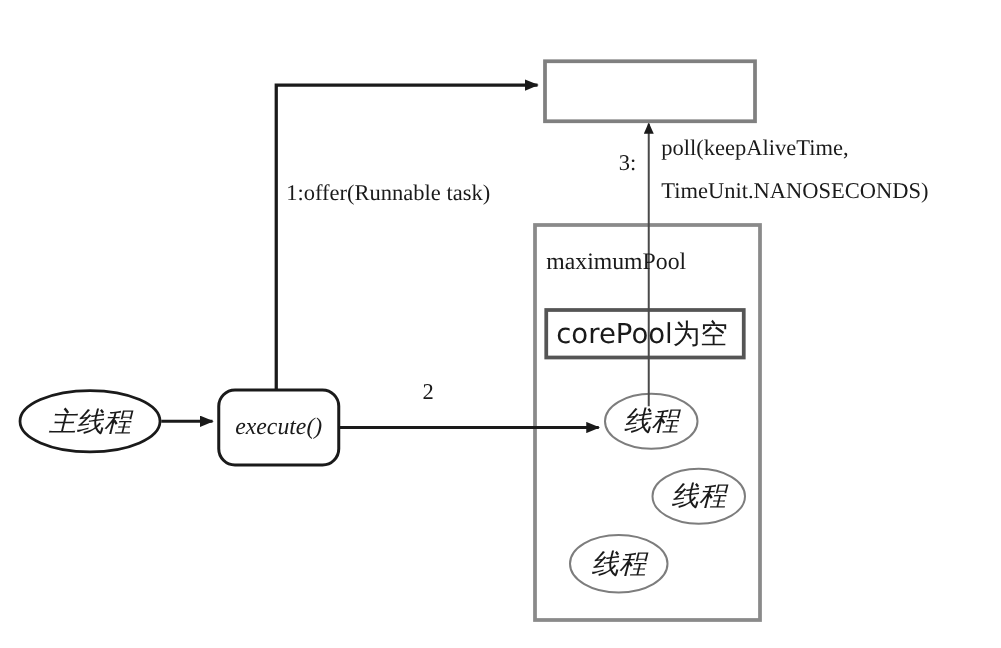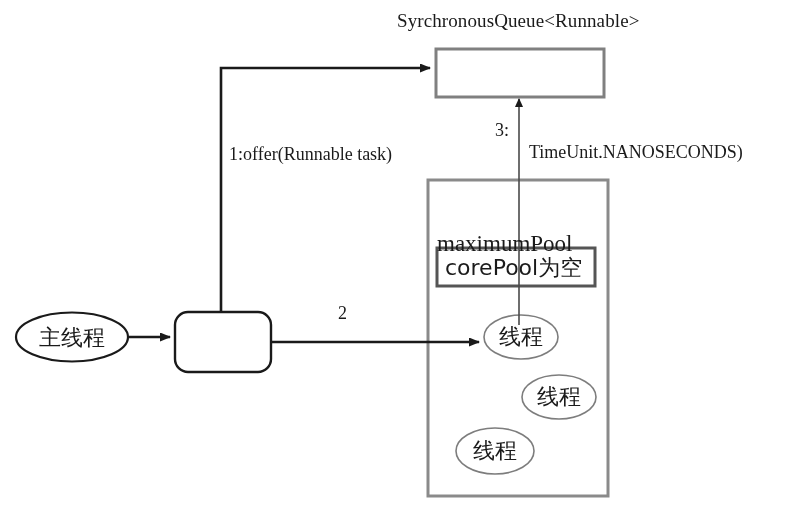--- a/index.html
+++ b/index.html
@@ -2,23 +2,23 @@
 <html><head>
 <meta charset="utf-8">
 <style>
   html,body{margin:0;padding:0;background:#ffffff;}
   body{font-family:"Liberation Serif","DejaVu Serif",serif;color:#1a1a1a;}
   #stage{position:relative;width:801px;height:518px;background:#fff;overflow:hidden;}
   #vec{position:absolute;left:0;top:0;width:801px;height:518px;}
   .lbl{position:absolute;white-space:nowrap;line-height:1.15;}
   .title{font-size:19px;letter-spacing:.1px;}
   .annot{font-size:18px;}
-  .boxlabel{font-size:23px;margin-top:32px;}
+  .boxlabel{font-size:19px;}
   .cn{font-family:"DejaVu Sans","Liberation Sans",sans-serif;font-size:22px;}
-  .node-text{position:absolute;display:flex;align-items:center;justify-content:center;}
+  .node-text{position:absolute;display:flex;align-items:center;justify-content:center;font-style:italic;}
 </style>
 </head>
 <body>
 
 <div id="stage">
 
   <svg id="vec" viewBox="0 0 801 518">
     <defs>
       <marker id="arrowDark" markerWidth="11" markerHeight="9" refX="10" refY="4.5" orient="auto" markerUnits="userSpaceOnUse">
         <path d="M0,0 L11,4.5 L0,9 z" fill="#1a1a1a"></path>
@@ -68,35 +68,36 @@
 
     <g>
       <line x1="271" y1="342" x2="479" y2="342" stroke="#1a1a1a" stroke-width="2.4" marker-end="url(#arrowDark)"></line>
     </g>
 
     <g>
       <line x1="519" y1="325" x2="519" y2="99" stroke="#4a4a4a" stroke-width="1.6" marker-end="url(#arrowThin)"></line>
     </g>
   </svg>
 
-  <div class="lbl title" style="left:397px; top:10px;">SyrchronousQueue&lt;Runnable&gt;</div>
 
   <div class="lbl annot" style="left:229px; top:144px;">1:offer(Runnable task)</div>
 
   <div class="lbl annot" style="left:495px; top:120px;">3:</div>
 
+  <div class="lbl annot" style="left:529px; top:108px;">poll(keepAliveTime,</div>
 
   <div class="lbl annot" style="left:529px; top:142px;font-family:Liberation Serif, serif;">TimeUnit.NANOSECONDS)</div>
 
   <div class="lbl annot" style="left:338px; top:303px;">2</div>
 
   <div class="lbl boxlabel" style="left:437px; top:199px;">maximumPool</div>
 
   <div class="lbl cn" style="left:445px; top:255px;">corePool为空</div>
 
   <div class="node-text cn" style="left:16px; top:313px; width:112px; height:49px;">主线程</div>
 
+  <div class="node-text" style="left:175px; top:312px; width:96px; height:60px; font-size:19px;">execute()</div>
 
   <div class="node-text cn" style="left:484px; top:315px; width:74px; height:44px;">线程</div>
   <div class="node-text cn" style="left:522px; top:375px; width:74px; height:44px;">线程</div>
   <div class="node-text cn" style="left:456px; top:428px; width:78px; height:46px;">线程</div>
 
 </div>
 
 </body></html>

